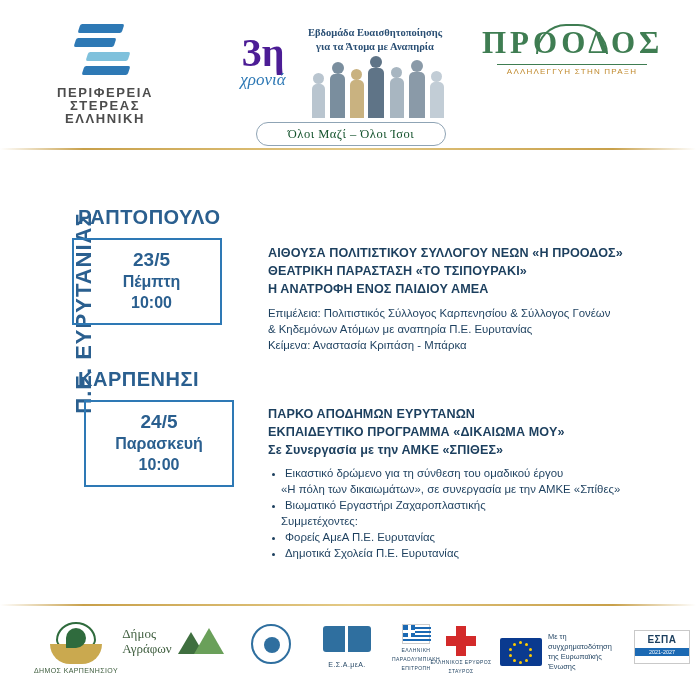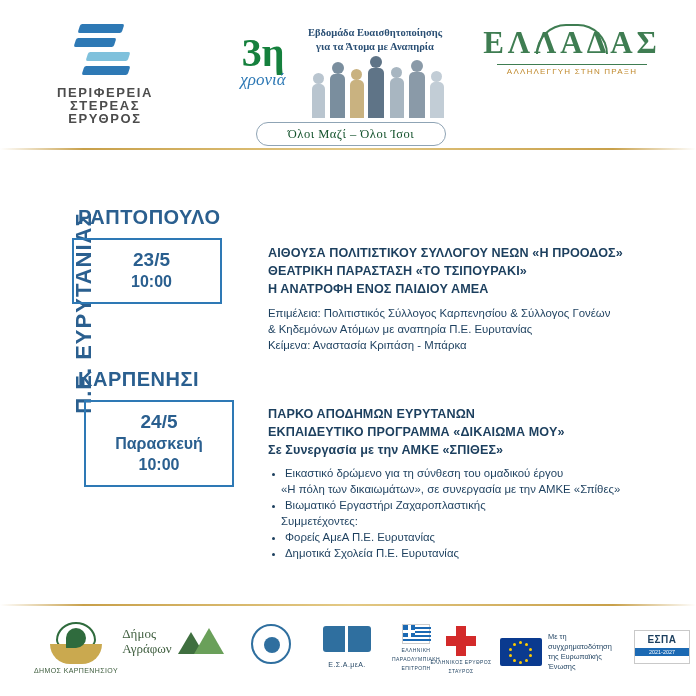--- a/index.html
+++ b/index.html
@@ -49,21 +49,21 @@
   .week-title {
     position:absolute; left:52px; top:14px; width:210px;
     text-align:center; color:#2a4f74;
     font-size:10.5px; line-height:13.5px; font-weight:bold;
     font-family:"Liberation Serif", serif;
   }
   .anniv {
     position:absolute; left:6px; top:22px; width:78px; text-align:center;
   }
   .anniv .num {
-    font-size:40px; font-weight:bold; color:#15803d;
+    font-size:40px; font-weight:bold; color:#4c1d95;
     font-family:"Liberation Serif", serif; line-height:38px;
   }
   .anniv .word {
     font-size:17px; color:#2e79b5; font-style:italic;
     font-family:"Liberation Serif", serif; margin-top:-2px;
   }
   .figures { position:absolute; left:92px; top:44px; width:150px; height:62px; }
   .figures span {
     position:absolute; bottom:0; display:block; border-radius:5px 5px 0 0;
   }
@@ -171,21 +171,21 @@
     <div class="region-logo">
       <div class="region-mark">
         <i style="left:6px;top:2px;width:44px;height:9px;background:#2e79b5;transform:skewX(-18deg);"></i>
         <i style="left:2px;top:16px;width:40px;height:9px;background:#2e79b5;transform:skewX(-18deg);"></i>
         <i style="left:14px;top:30px;width:42px;height:9px;background:#7fc1dc;transform:skewX(-18deg);"></i>
         <i style="left:10px;top:44px;width:46px;height:9px;background:#2e79b5;transform:skewX(-18deg);"></i>
       </div>
       <div class="region-name">
         <div>ΠΕΡΙΦΕΡΕΙΑ</div>
         <div>ΣΤΕΡΕΑΣ</div>
-        <div>ΕΡΥΘΡΟΣ</div>
+        <div>ΕΛΛΗΝΙΚΗ</div>
       </div>
     </div>
 
     <div class="center-block">
       <div class="week-title">
         <div>Εβδομάδα Ευαισθητοποίησης</div>
         <div>για τα Άτομα με Αναπηρία</div>
       </div>
       <div class="anniv">
         <div class="num">3η</div>
@@ -211,33 +211,34 @@
         <span class="head" style="left:101px;bottom:46px;width:12px;height:12px;background:#8a9aa8;"></span>
 
         <span style="left:120px;width:14px;height:36px;background:#c2cdd6;"></span>
         <span class="head" style="left:121px;bottom:36px;width:11px;height:11px;background:#c2cdd6;"></span>
       </div>
       <div class="motto">Όλοι Μαζί – Όλοι Ίσοι</div>
     </div>
 
     <div class="gefyra">
       <div class="arc"></div>
-      <div class="gword">ΕΛΛΑΔΑΣ</div>
+      <div class="gword">ΠΡΟΟΔΟΣ</div>
       <div class="gline"></div>
       <div class="gsub">ΑΛΛΗΛΕΓΓΥΗ ΣΤΗΝ ΠΡΑΞΗ</div>
     </div>
 
     <div class="gold-rule top"></div>
   </div>
 
   <div class="vert-label">Π.Ε. ΕΥΡΥΤΑΝΙΑΣ</div>
 
   <div class="place p1">ΡΑΠΤΟΠΟΥΛΟ</div>
   <div class="datebox d1">
     <div class="l1">23/5</div>
+    <div class="l2">Πέμπτη</div>
     <div class="l3">10:00</div>
   </div>
   <div class="content c1">
     <div class="hl">ΑΙΘΟΥΣΑ ΠΟΛΙΤΙΣΤΙΚΟΥ ΣΥΛΛΟΓΟΥ ΝΕΩΝ «Η ΠΡΟΟΔΟΣ»</div>
     <div class="hl">ΘΕΑΤΡΙΚΗ ΠΑΡΑΣΤΑΣΗ «ΤΟ ΤΣΙΠΟΥΡΑΚΙ»</div>
     <div class="hl">Η ΑΝΑΤΡΟΦΗ ΕΝΟΣ ΠΑΙΔΙΟΥ ΑΜΕΑ</div>
     <div class="sub">
       <div>Επιμέλεια: Πολιτιστικός Σύλλογος Καρπενησίου &amp; Σύλλογος Γονέων</div>
       <div>&amp; Κηδεμόνων Ατόμων με αναπηρία Π.Ε. Ευρυτανίας</div>
       <div>Κείμενα: Αναστασία Κριπάση - Μπάρκα</div>

